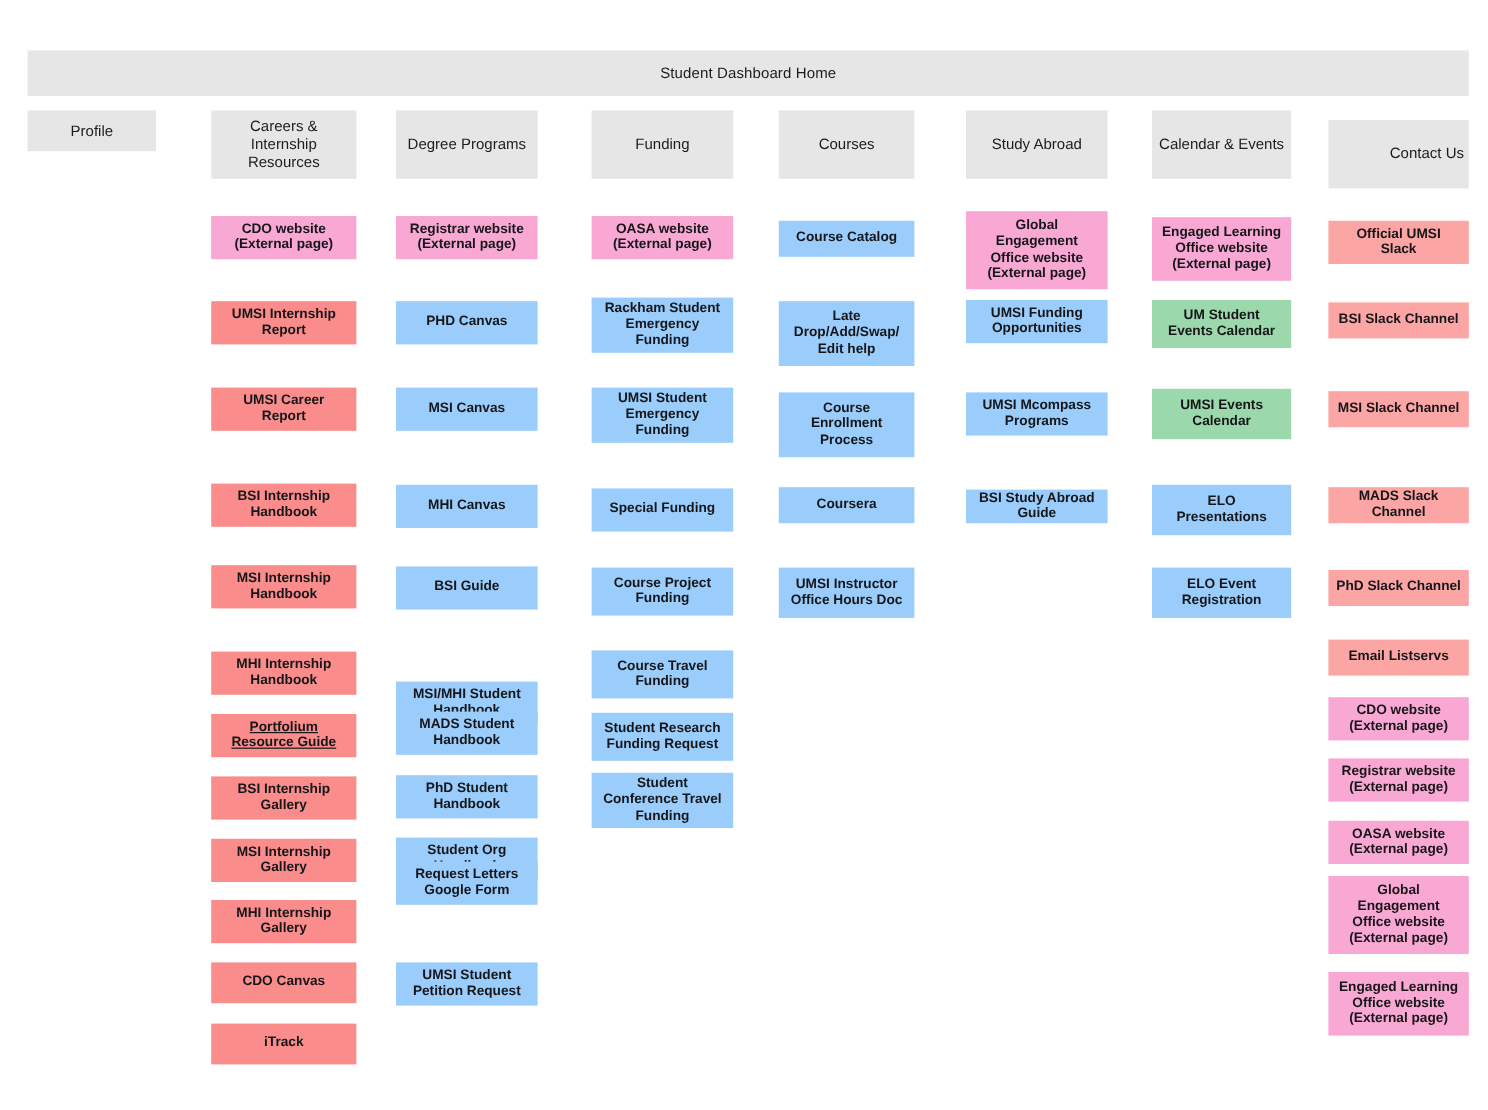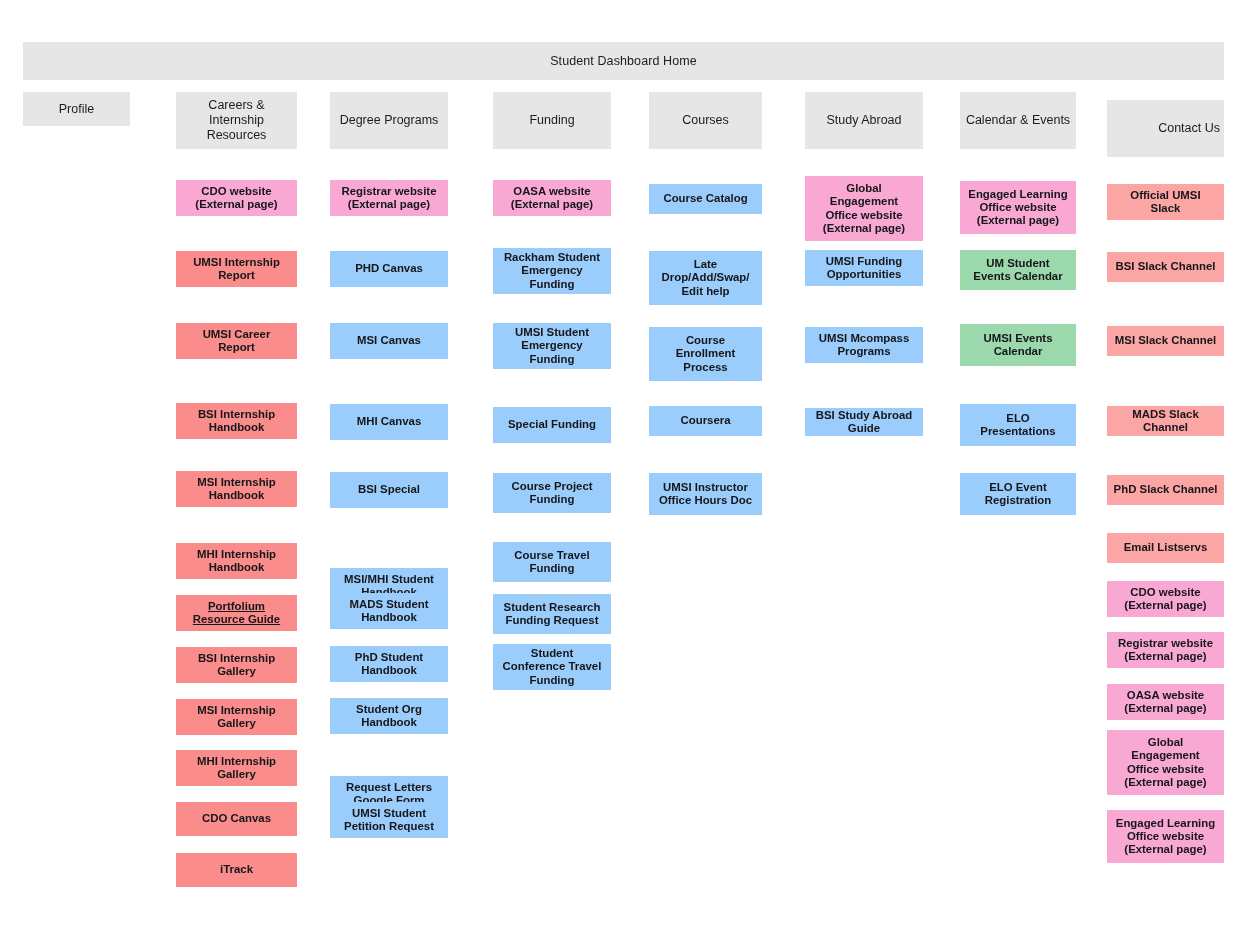--- a/index.html
+++ b/index.html
@@ -106,28 +106,28 @@
       <div class="node c-red" style="left: 176px; top: 802px; width: 121px; height: 34px;"><span>CDO Canvas</span></div>
       <div class="node c-red" style="left: 176px; top: 853px; width: 121px; height: 34px;"><span>iTrack</span></div>
       <div class="colhead" style="left: 330px; top: 92px; width: 118px; height: 57px;">
         <span>Degree Programs</span>
       </div>
       <div class="node c-purple" style="left: 330px; top: 180px; width: 118px; height: 36px;"><span>Registrar website
 (External page)</span></div>
       <div class="node c-blue" style="left: 330px; top: 251px; width: 118px; height: 36px;"><span>PHD Canvas</span></div>
       <div class="node c-blue" style="left: 330px; top: 323px; width: 118px; height: 36px;"><span>MSI Canvas</span></div>
       <div class="node c-blue" style="left: 330px; top: 404px; width: 118px; height: 36px;"><span>MHI Canvas</span></div>
-      <div class="node c-blue" style="left: 330px; top: 472px; width: 118px; height: 36px;"><span>BSI Special</span></div>
+      <div class="node c-blue" style="left: 330px; top: 472px; width: 118px; height: 36px;"><span>BSI Guide</span></div>
       <div class="node c-blue" style="left: 330px; top: 568px; width: 118px; height: 36px;"><span>MSI/MHI Student
 Handbook</span></div>
       <div class="node c-blue" style="left: 330px; top: 593px; width: 118px; height: 36px;"><span>MADS Student
 Handbook</span></div>
       <div class="node c-blue" style="left: 330px; top: 646px; width: 118px; height: 36px;"><span>PhD Student Handbook</span></div>
       <div class="node c-blue" style="left: 330px; top: 698px; width: 118px; height: 36px;"><span>Student Org Handbook</span></div>
-      <div class="node c-blue" style="left: 330px; top: 776px; width: 118px; height: 36px;"><span>Request Letters
+      <div class="node c-blue" style="left: 330px; top: 718px; width: 118px; height: 36px;"><span>Request Letters
 Google Form</span></div>
       <div class="node c-blue" style="left: 330px; top: 802px; width: 118px; height: 36px;"><span>UMSI Student
 Petition Request</span></div>
       <div class="colhead" style="left: 493px; top: 92px; width: 118px; height: 57px;">
         <span>Funding</span>
       </div>
       <div class="node c-purple" style="left: 493px; top: 180px; width: 118px; height: 36px;"><span>OASA website
 (External page)</span></div>
       <div class="node c-blue" style="left: 493px; top: 248px; width: 118px; height: 46px;"><span>Rackham Student
 Emergency

